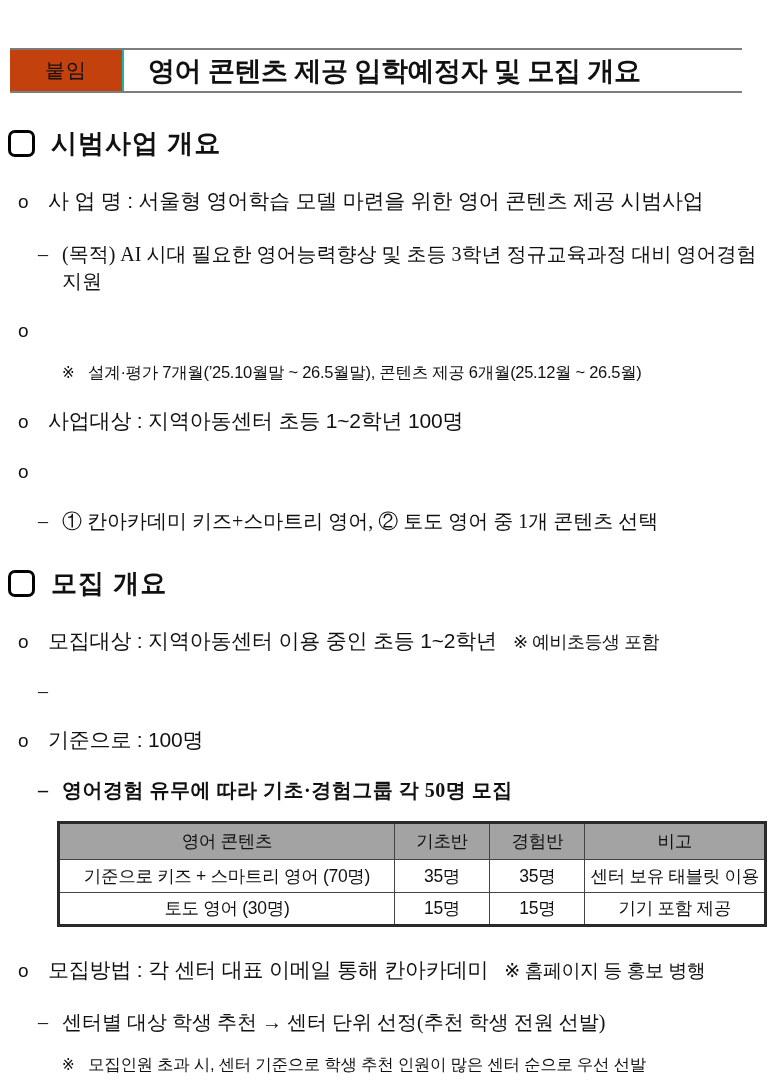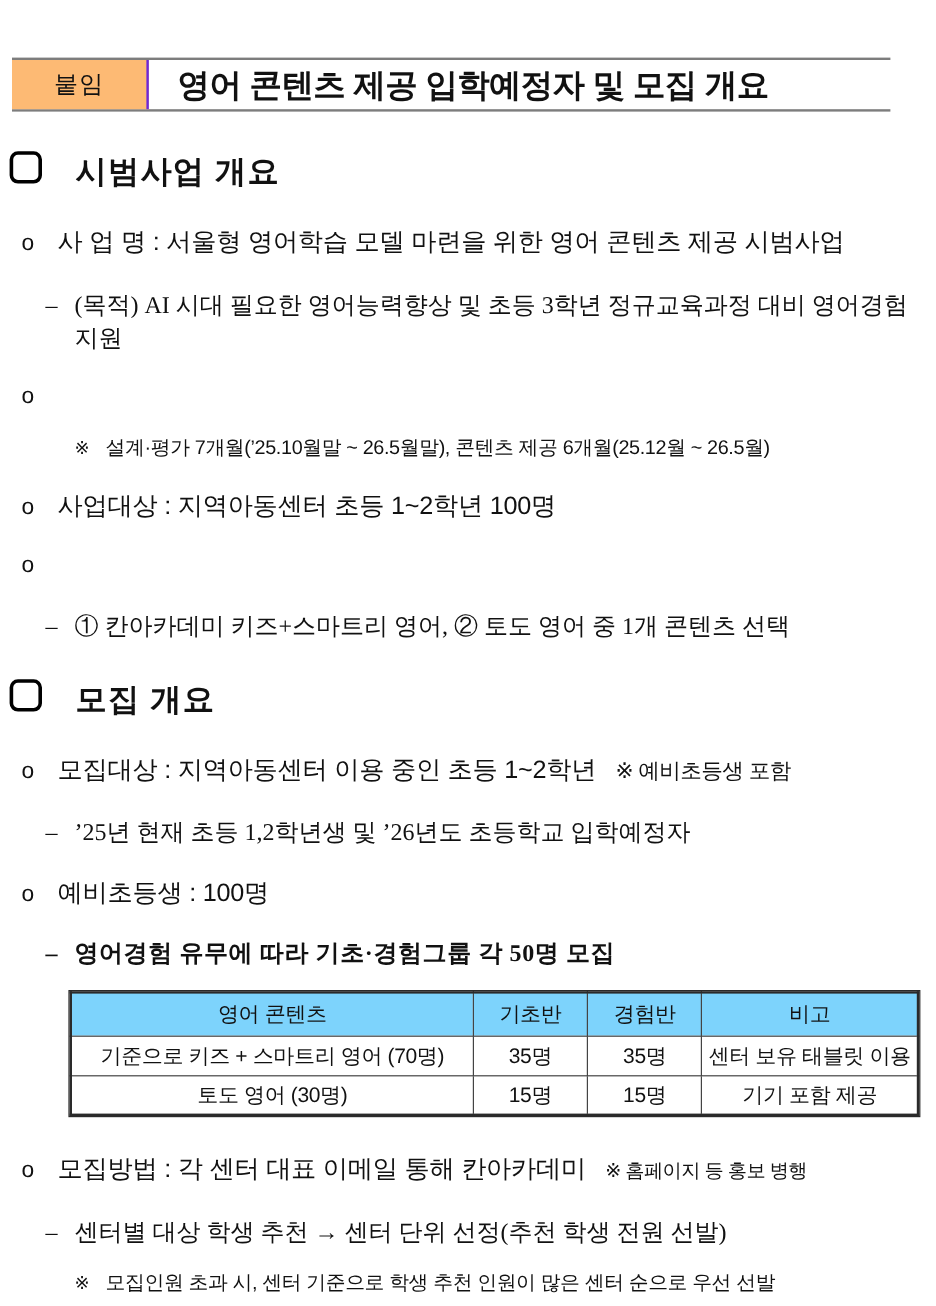--- a/index.html
+++ b/index.html
@@ -15,44 +15,44 @@
   .header-band {
     margin: 48px 38px 0 10px;
     display: flex;
     align-items: stretch;
     border-top: 2px solid #7d7d7d;
     border-bottom: 2px solid #7d7d7d;
     height: 45px;
   }
   .attach-cell {
     width: 114px;
-    background: #fdba74;
-    border-right: 2px solid #6d28d9;
+    background: #c2410c;
+    border-right: 2px solid #14b8a6;
     display: flex;
     align-items: center;
     justify-content: center;
     font-size: 20px;
     letter-spacing: 1px;
   }
   .title-cell {
     flex: 1;
     display: flex;
     align-items: center;
     padding-left: 24px;
     font-size: 27px;
     font-weight: bold;
     letter-spacing: -0.5px;
   }
 
   
   .section-heading {
     display: flex;
-    align-items: flex-start;
+    align-items: center;
     margin-left: 8px;
-    gap: 28px;
+    gap: 16px;
   }
   .section-heading.first { margin-top: 33px; }
   .section-heading.second { margin-top: 31px; }
   .checkbox-square {
     width: 27px;
     height: 27px;
     border: 3.5px solid #000;
     border-radius: 7px;
     flex: 0 0 auto;
   }
@@ -70,21 +70,21 @@
   .dash-line {
     margin-left: 38px;
     font-family: "Liberation Serif", "DejaVu Serif", serif;
     font-size: 20px;
   }
   .dash-line .bullet { width: 24px; }
   .dash-line.bold { font-weight: bold; letter-spacing: 0.5px; }
   .note-line { margin-left: 62px; font-size: 16.5px; letter-spacing: -0.3px; }
   .note-line .bullet { width: 26px; font-size: 15px; }
   .inline-note { font-size: 18px; margin-left: 16px; letter-spacing: -0.5px; }
-  .inline-note.small { font-size: 16px; }
+  .inline-note.small { font-size: 19px; }
 
   .mt-a { margin-top: 26px; }
   .mt-b { margin-top: 25px; }
   .mt-c { margin-top: 20px; }
   .mt-d { margin-top: 23px; }
   .mt-e { margin-top: 30px; }
   .mt-f { margin-top: 18px; }
 
   
   table.recruit {
@@ -96,21 +96,21 @@
   }
   table.recruit th, table.recruit td {
     border: 1px solid #444;
     text-align: center;
     vertical-align: middle;
     height: 33px;
     font-weight: normal;
     letter-spacing: -0.3px;
   }
   table.recruit { border: 2px solid #2a2a2a; outline: 1px solid #2a2a2a; }
-  table.recruit thead th { background: #7dd3fc; height: 36px; }
+  table.recruit thead th { background: #a3a3a3; height: 36px; }
   .col-content { width: 47.5%; }
   .col-basic { width: 13.5%; }
   .col-exp { width: 13.5%; }
   .col-note { width: 25.5%; }
 </style>
 </head>
 <body>
 
 <div class="header-band">
   <div class="attach-cell">붙임</div>
@@ -161,26 +161,25 @@
 </div>
 
 <div class="line o-line mt-a">
   <span class="bullet">o</span>
   <span class="text">모집대상 : 지역아동센터 이용 중인 초등 1~2학년</span>
   <span class="inline-note">※ 예비초등생 포함</span>
 </div>
 
 <div class="line dash-line mt-b">
   <span class="bullet">–</span>
-  <span class="text">’25년 현재 초등 1,2학년생 및 ’26년도 초등학교 입학예정자</span>
 </div>
 
 <div class="line o-line mt-d">
   <span class="bullet">o</span>
-  <span class="text">예비초등생 : 100명</span>
+  <span class="text">기준으로 : 100명</span>
 </div>
 
 <div class="line dash-line bold mt-d">
   <span class="bullet">–</span>
   <span class="text">영어경험 유무에 따라 기초·경험그룹 각 50명 모집</span>
 </div>
 
 <table class="recruit">
   <colgroup>
     <col class="col-content">

